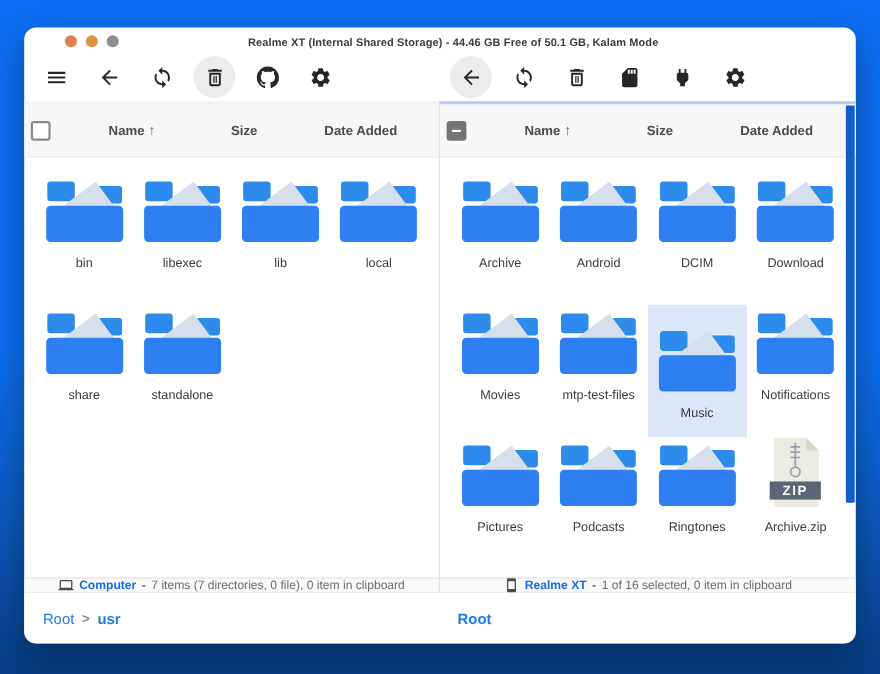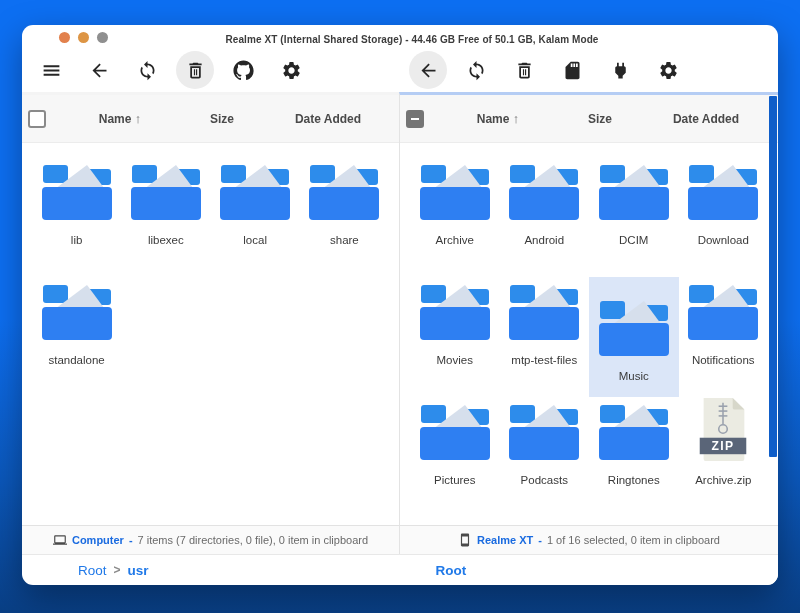--- a/index.html
+++ b/index.html
@@ -62,31 +62,31 @@
   .item { display:flex; flex-direction:column; align-items:center; padding-top:4px; cursor:pointer; }
   .item.selected { background:#dbe6f8;justify-content:center; }
   .item-icon { height:60px; display:flex; align-items:flex-end;text-decoration:underline; }
   .item-icon svg { display:block; }
   .item-label { margin-top:13px; font-size:11.5px; color:#3a3a3a; text-align:center; max-width:90px; }
   
   .scrollbar-track { position:absolute; top:0; right:0; width:9px; height:100%; }
   .scrollbar-thumb { position:absolute; top:1px; right:1px; width:8px; height:84%; background:#0f5ec9; border-radius:1px; cursor:pointer; }
   
   .statusbar {
-    height:30px; flex:0 0 auto; background:#fafafa;
+    height:14px; flex:0 0 auto; background:#fafafa;
     border-top:1px solid #e2e2e2; border-bottom:1px solid #e8e8e8;
     display:flex; font-size:11px; color:#6a6a6a;
   }
   .status-half { width:377px; display:flex; align-items:center; justify-content:center; gap:5px; }
   .status-half.right { width:379px; border-left:1px solid #e3e3e3; }
   .status-icon svg { width:14px; height:14px; fill:#4a4a4a; display:block; }
   .device-link { color:#1a6be0; font-weight:700; cursor:pointer; }
   .status-dash { color:#1a6be0; font-weight:700; }
   
-  .breadcrumbs { flex:1; background:#fff; display:flex; align-items:center;margin-left:39px; }
+  .breadcrumbs { flex:1; background:#fff; display:flex; align-items:center; }
   .crumb-half { width:377px; padding-left:17px; display:flex; align-items:center; gap:7px; }
   .crumb-half.right { width:379px; padding-left:17px; }
   .crumb { font-size:13.5px; color:#2079e8; cursor:pointer; }
   .crumb-last { font-weight:700; }
   .crumb-sep { color:#8a8a8a; font-size:12px; font-weight:700; }
 </style>
 </head>
 <body>
 
 <div class="stage">
@@ -207,32 +207,43 @@
         <div class="grid" id="grid-left">
             <div class="item">
     <span class="item-icon">
                 <svg width="76" height="60" viewBox="0 0 76 60">
                   <rect x="4" y="4" width="25" height="18" rx="3" fill="#2d8ceb"></rect>
                   <rect x="44" y="8" width="28" height="16" rx="3" fill="#2d8ceb"></rect>
                   <polygon points="12,31 48,4 68,31 64,42 14,42" fill="#d6dfec"></polygon>
                   <rect x="3" y="26" width="70" height="33" rx="4" fill="#2e7ff2"></rect>
                 </svg>
               </span>
+    <span class="item-label">bin</span>
+  </div>
+            <div class="item">
+    <span class="item-icon">
+                <svg width="76" height="60" viewBox="0 0 76 60">
+                  <rect x="4" y="4" width="25" height="18" rx="3" fill="#2d8ceb"></rect>
+                  <rect x="44" y="8" width="28" height="16" rx="3" fill="#2d8ceb"></rect>
+                  <polygon points="12,31 48,4 68,31 64,42 14,42" fill="#d6dfec"></polygon>
+                  <rect x="3" y="26" width="70" height="33" rx="4" fill="#2e7ff2"></rect>
+                </svg>
+              </span>
+    <span class="item-label">libexec</span>
+  </div>
+            <div class="item">
+    <span class="item-icon">
+                <svg width="76" height="60" viewBox="0 0 76 60">
+                  <rect x="4" y="4" width="25" height="18" rx="3" fill="#2d8ceb"></rect>
+                  <rect x="44" y="8" width="28" height="16" rx="3" fill="#2d8ceb"></rect>
+                  <polygon points="12,31 48,4 68,31 64,42 14,42" fill="#d6dfec"></polygon>
+                  <rect x="3" y="26" width="70" height="33" rx="4" fill="#2e7ff2"></rect>
+                </svg>
+              </span>
     <span class="item-label">lib</span>
-  </div>
-            <div class="item">
-    <span class="item-icon">
-                <svg width="76" height="60" viewBox="0 0 76 60">
-                  <rect x="4" y="4" width="25" height="18" rx="3" fill="#2d8ceb"></rect>
-                  <rect x="44" y="8" width="28" height="16" rx="3" fill="#2d8ceb"></rect>
-                  <polygon points="12,31 48,4 68,31 64,42 14,42" fill="#d6dfec"></polygon>
-                  <rect x="3" y="26" width="70" height="33" rx="4" fill="#2e7ff2"></rect>
-                </svg>
-              </span>
-    <span class="item-label">libexec</span>
   </div>
             <div class="item">
     <span class="item-icon">
                 <svg width="76" height="60" viewBox="0 0 76 60">
                   <rect x="4" y="4" width="25" height="18" rx="3" fill="#2d8ceb"></rect>
                   <rect x="44" y="8" width="28" height="16" rx="3" fill="#2d8ceb"></rect>
                   <polygon points="12,31 48,4 68,31 64,42 14,42" fill="#d6dfec"></polygon>
                   <rect x="3" y="26" width="70" height="33" rx="4" fill="#2e7ff2"></rect>
                 </svg>
               </span>

